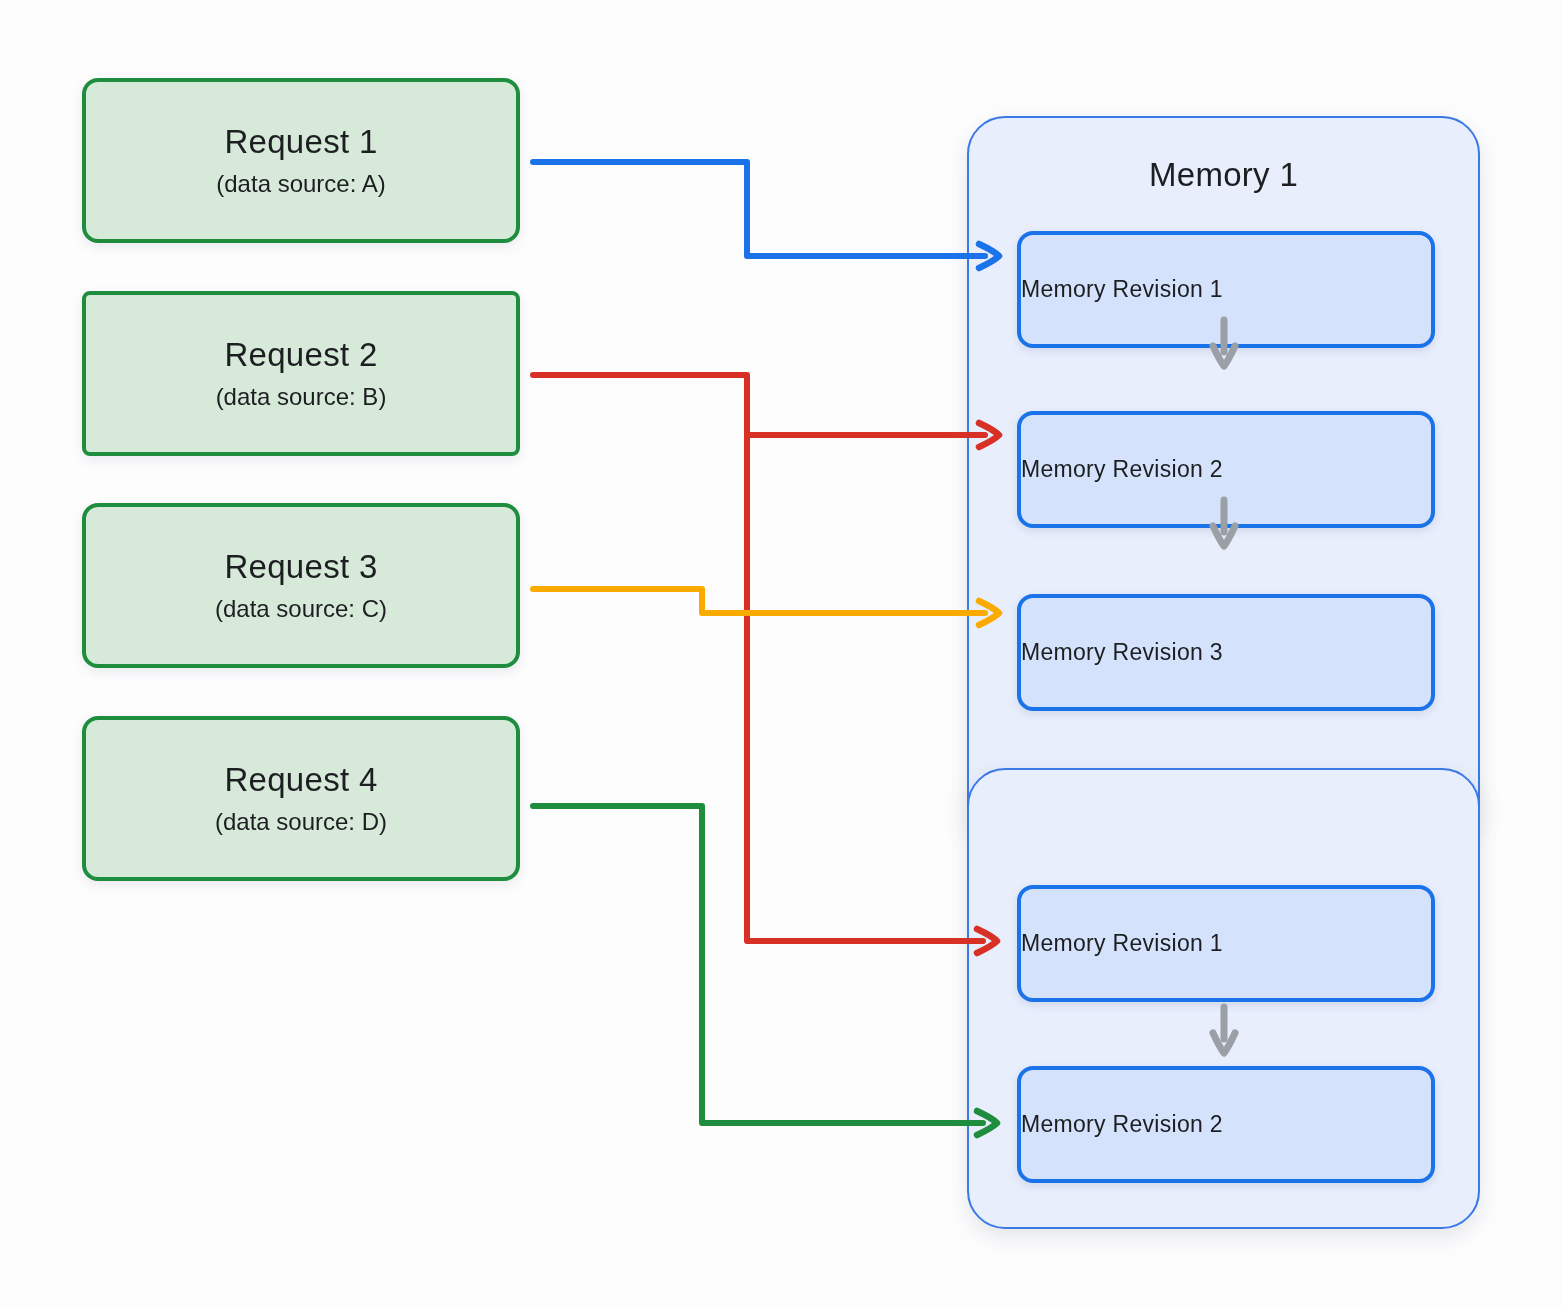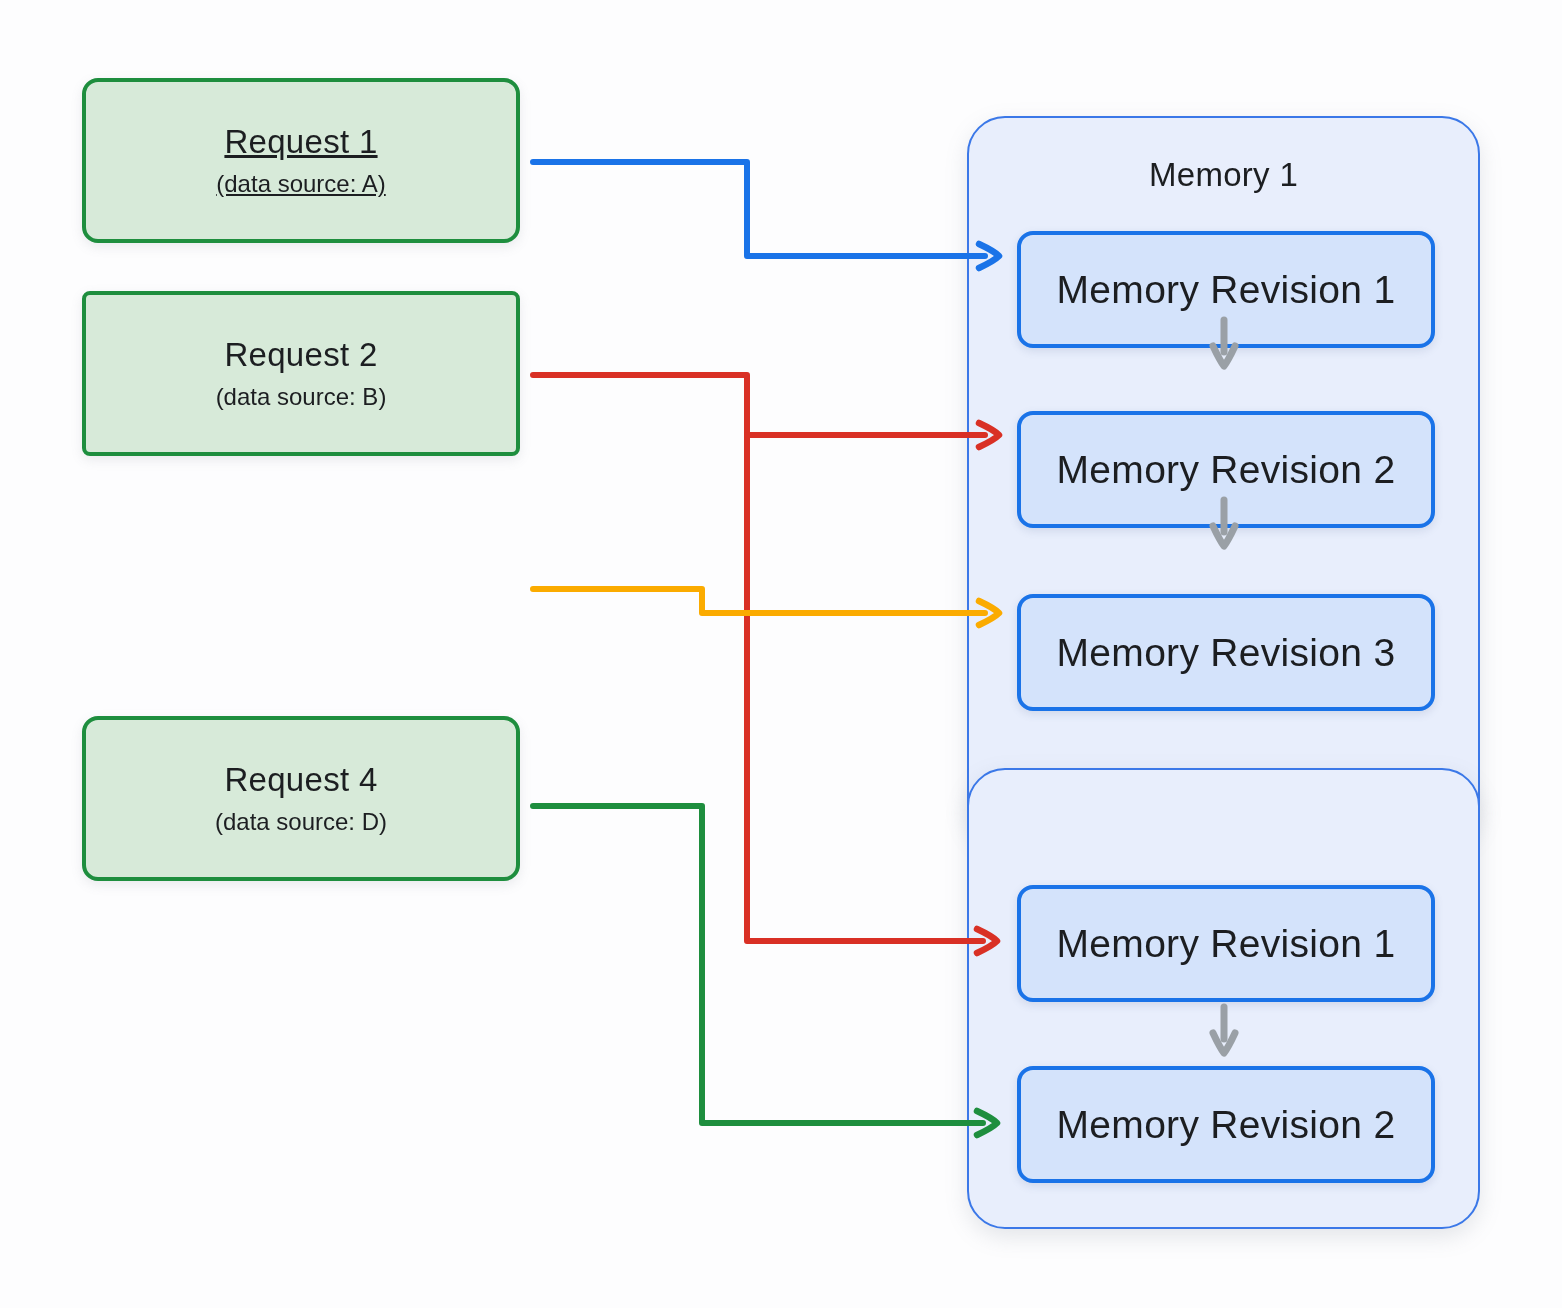--- a/index.html
+++ b/index.html
@@ -11,55 +11,59 @@
     color:#1c1e21;
   }
   .req{
     position:absolute;left:82px;width:438px;height:165px;box-sizing:border-box;
     background:#d7ead9;border:4px solid #1e8e3e;border-radius:16px;
     display:flex;flex-direction:column;align-items:center;justify-content:center;gap:9px;
     box-shadow:0 4px 12px rgba(110,120,135,.14);
   }
   .req-title{font-size:33px;font-weight:500;letter-spacing:.3px;}
   .req-sub{font-size:24px;font-weight:400;}
-  .req-1{top:78px;text-decoration:underline;}  .req-2{top:291px;border-radius:8px;}  .req-3{top:503px;}  .req-4{top:716px;}
+  .req-1{top:78px;}  .req-2{top:291px;border-radius:8px;}  .req-3{top:503px;}  .req-4{top:716px;}
   .mem{
     position:absolute;left:967px;width:513px;box-sizing:border-box;
     background:#e8eefc;border:2.5px solid #3b78e8;border-radius:38px;
     box-shadow:0 8px 22px rgba(110,120,140,.18);
   }
   .mem-1{top:74px;height:727px;margin-top:42px;}
   .mem-2{top:768px;height:461px;}
   .mem-title{
     position:absolute;top:38px;left:0;right:0;text-align:center;
     font-size:33px;font-weight:500;letter-spacing:.3px;
   }
   .rev{
     position:absolute;left:48px;width:418px;height:117px;box-sizing:border-box;
     background:#d4e3fb;border:4px solid #1a73e8;border-radius:16px;
-    display:flex;align-items:center;justify-content:center;
-    font-size:39px;font-weight:500;letter-spacing:.3px;
+    display:flex;align-items:center;justify-content:flex-start;
+    font-size:23px;font-weight:500;letter-spacing:.3px;
     box-shadow:0 3px 9px rgba(80,100,140,.16);
   }
   .m1-r1{top:113px;} .m1-r2{top:293px;} .m1-r3{top:476px;}
   .m2-r1{top:115px;} .m2-r2{top:296px;}
   svg.wires{position:absolute;left:0;top:0;width:1562px;height:1308px;pointer-events:none;}
 </style>
 </head>
 <body>
 
 <div class="canvas">
 
   <div class="req req-1">
     <div class="req-title">Request 1</div>
     <div class="req-sub">(data source: A)</div>
   </div>
   <div class="req req-2">
     <div class="req-title">Request 2</div>
     <div class="req-sub">(data source: B)</div>
+  </div>
+  <div class="req req-3">
+    <div class="req-title">Request 3</div>
+    <div class="req-sub">(data source: C)</div>
   </div>
   <div class="req req-4">
     <div class="req-title">Request 4</div>
     <div class="req-sub">(data source: D)</div>
   </div>
 
   <div class="mem mem-1">
     <div class="mem-title">Memory 1</div>
     <div class="rev m1-r1">
       <span>Memory Revision 1</span>

